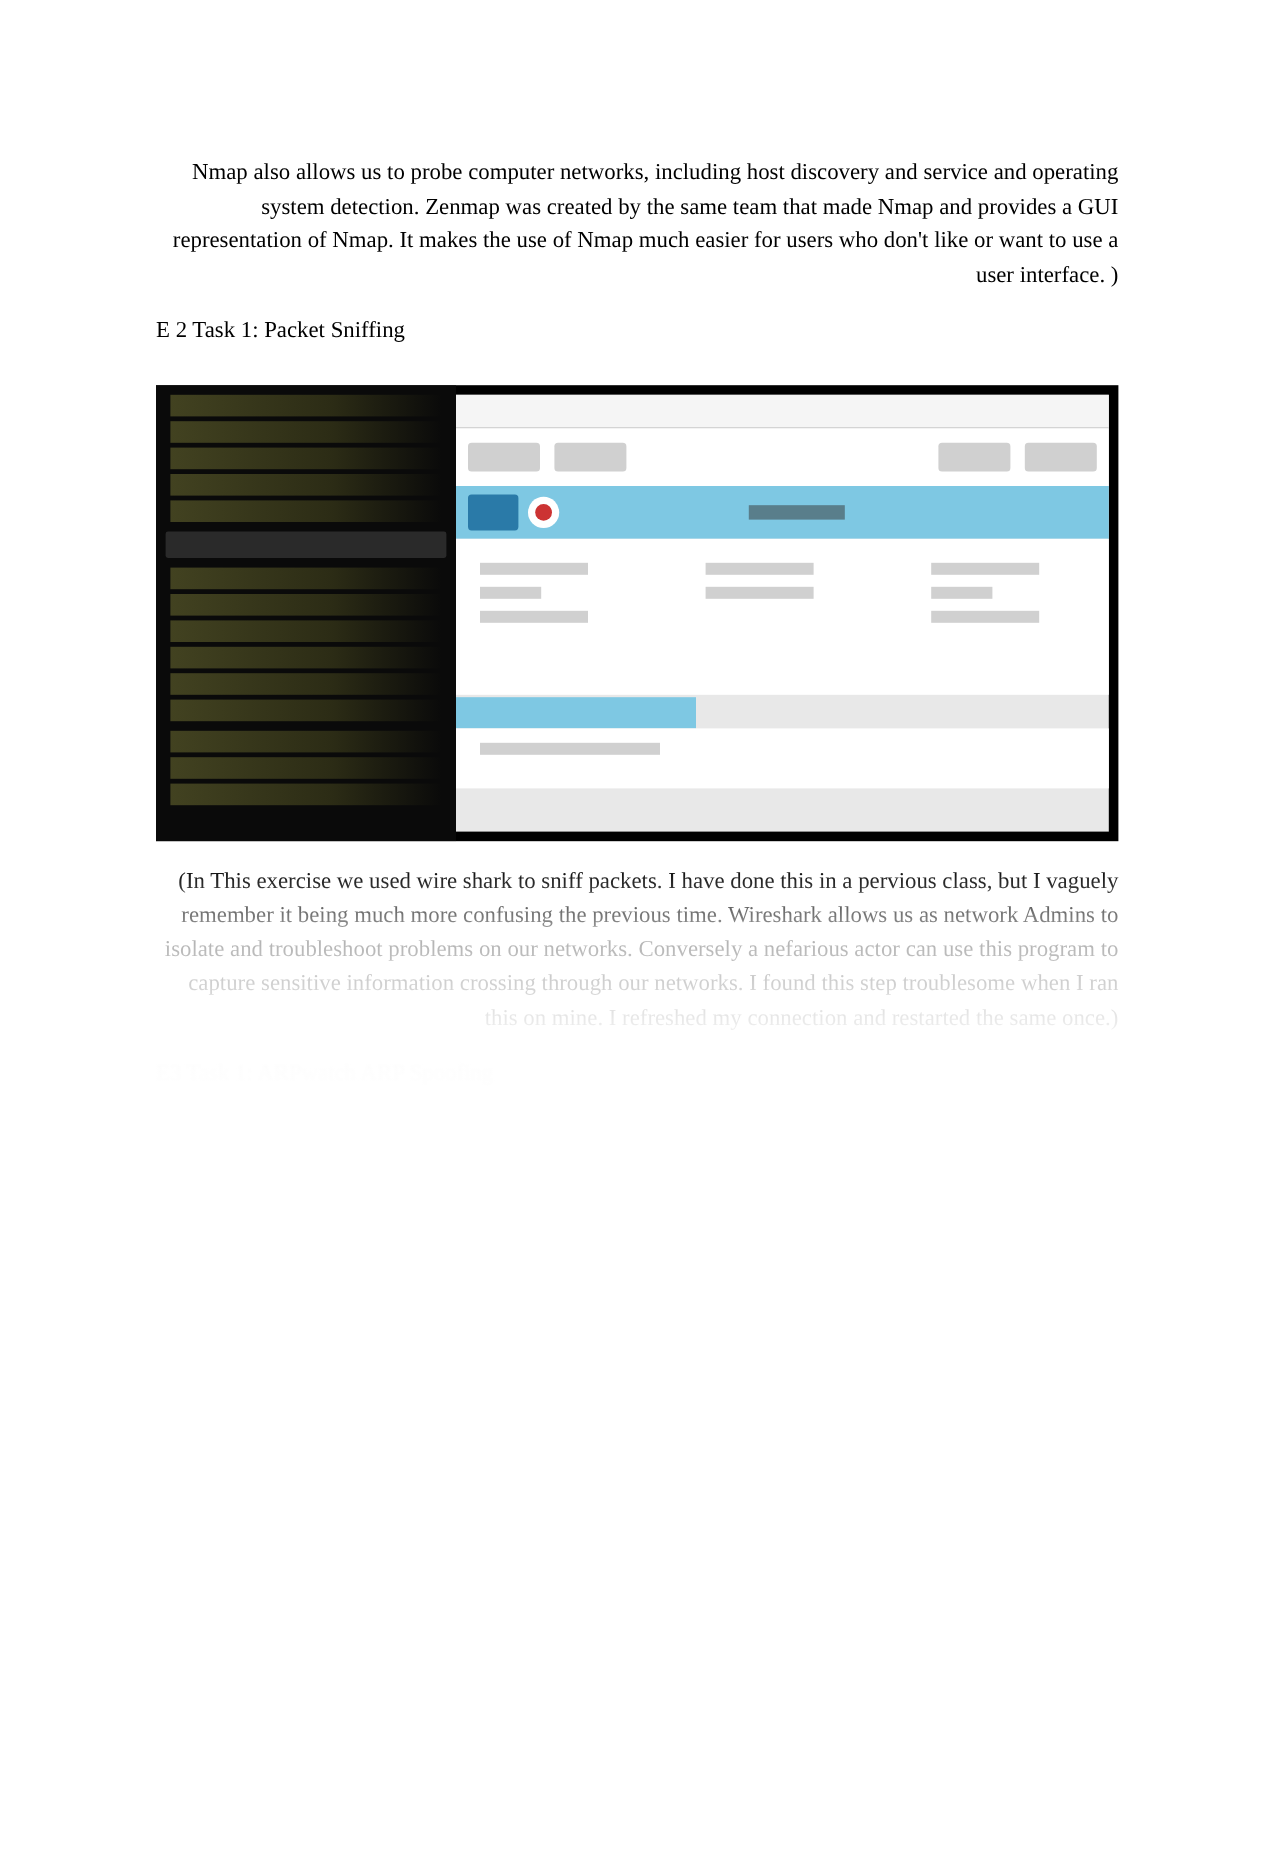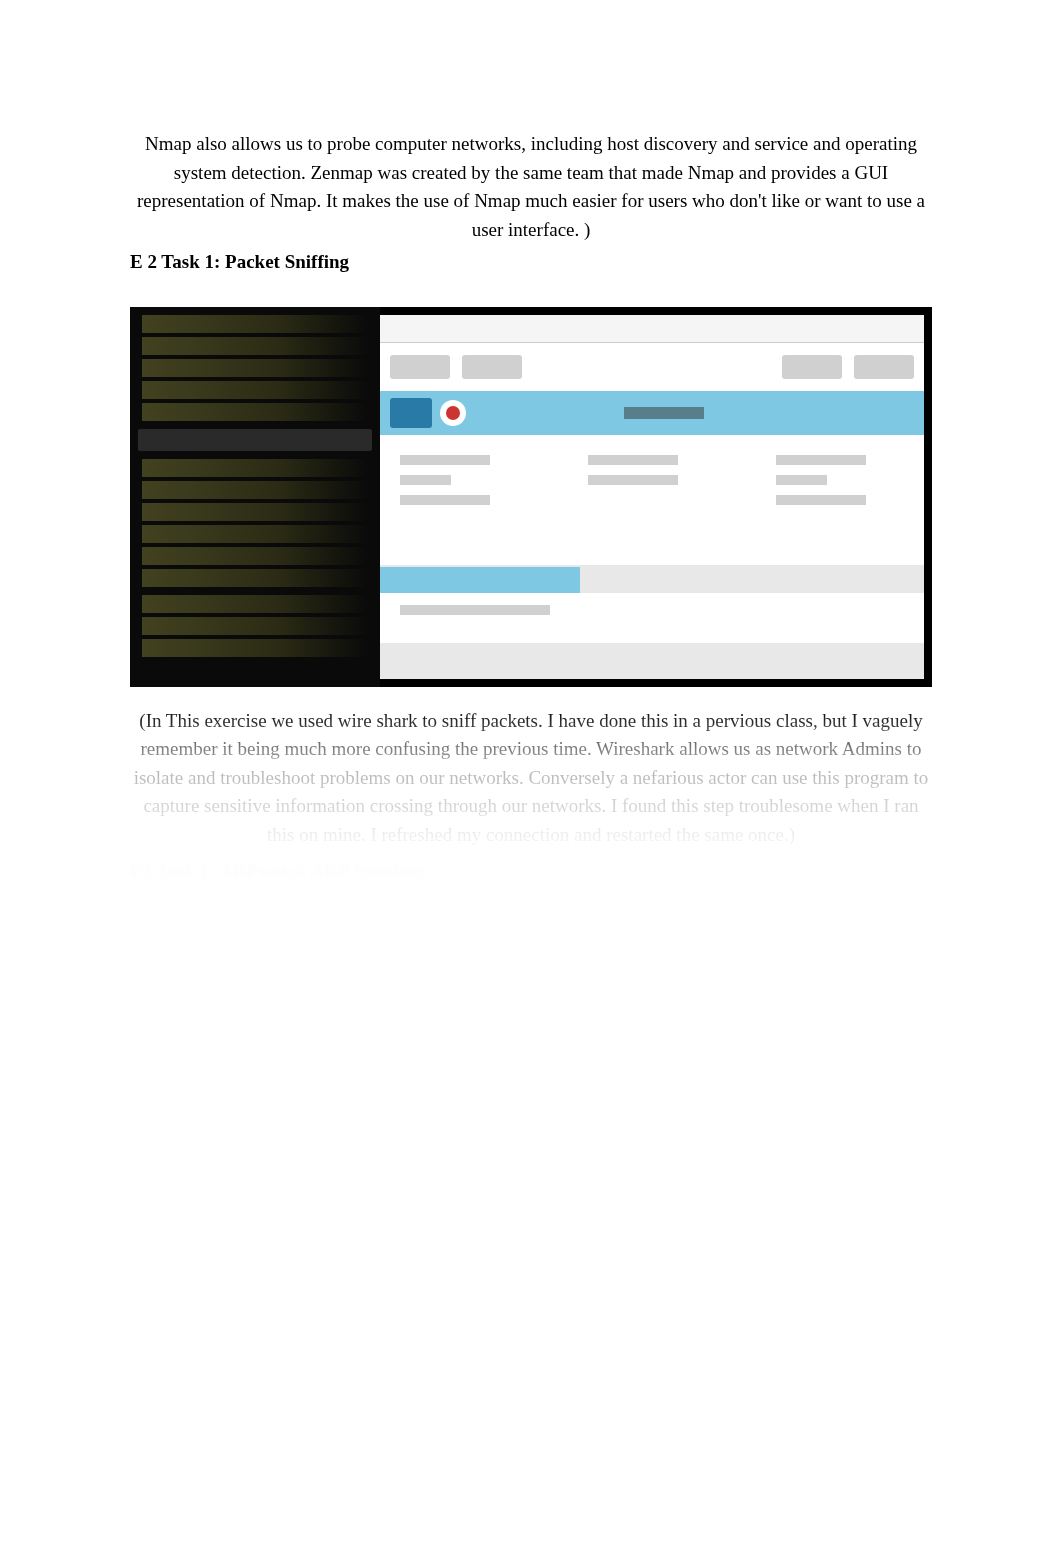--- a/index.html
+++ b/index.html
@@ -11,26 +11,26 @@
       width: 1062px;
       height: 1561px;
       background: #ffffff;
       font-family: Georgia, 'Times New Roman', serif;
       font-size: 19px;
       line-height: 1.5;
       color: #000000;
       padding: 130px 130px 0 130px;
     }
     .paragraph {
-      margin-bottom: 4px;
-      text-align: center;
+      margin-bottom: 18px;
+      text-align: right;
     }
     .heading {
       margin-bottom: 10px;
-      font-weight: bold;
+      font-weight: normal;
     }
     .screenshot-container {
       width: 100%;
       height: 380px;
       margin: 30px 0 20px 0;
       background: #000000;
       position: relative;
       overflow: hidden;
     }
     .screenshot-sidebar {

